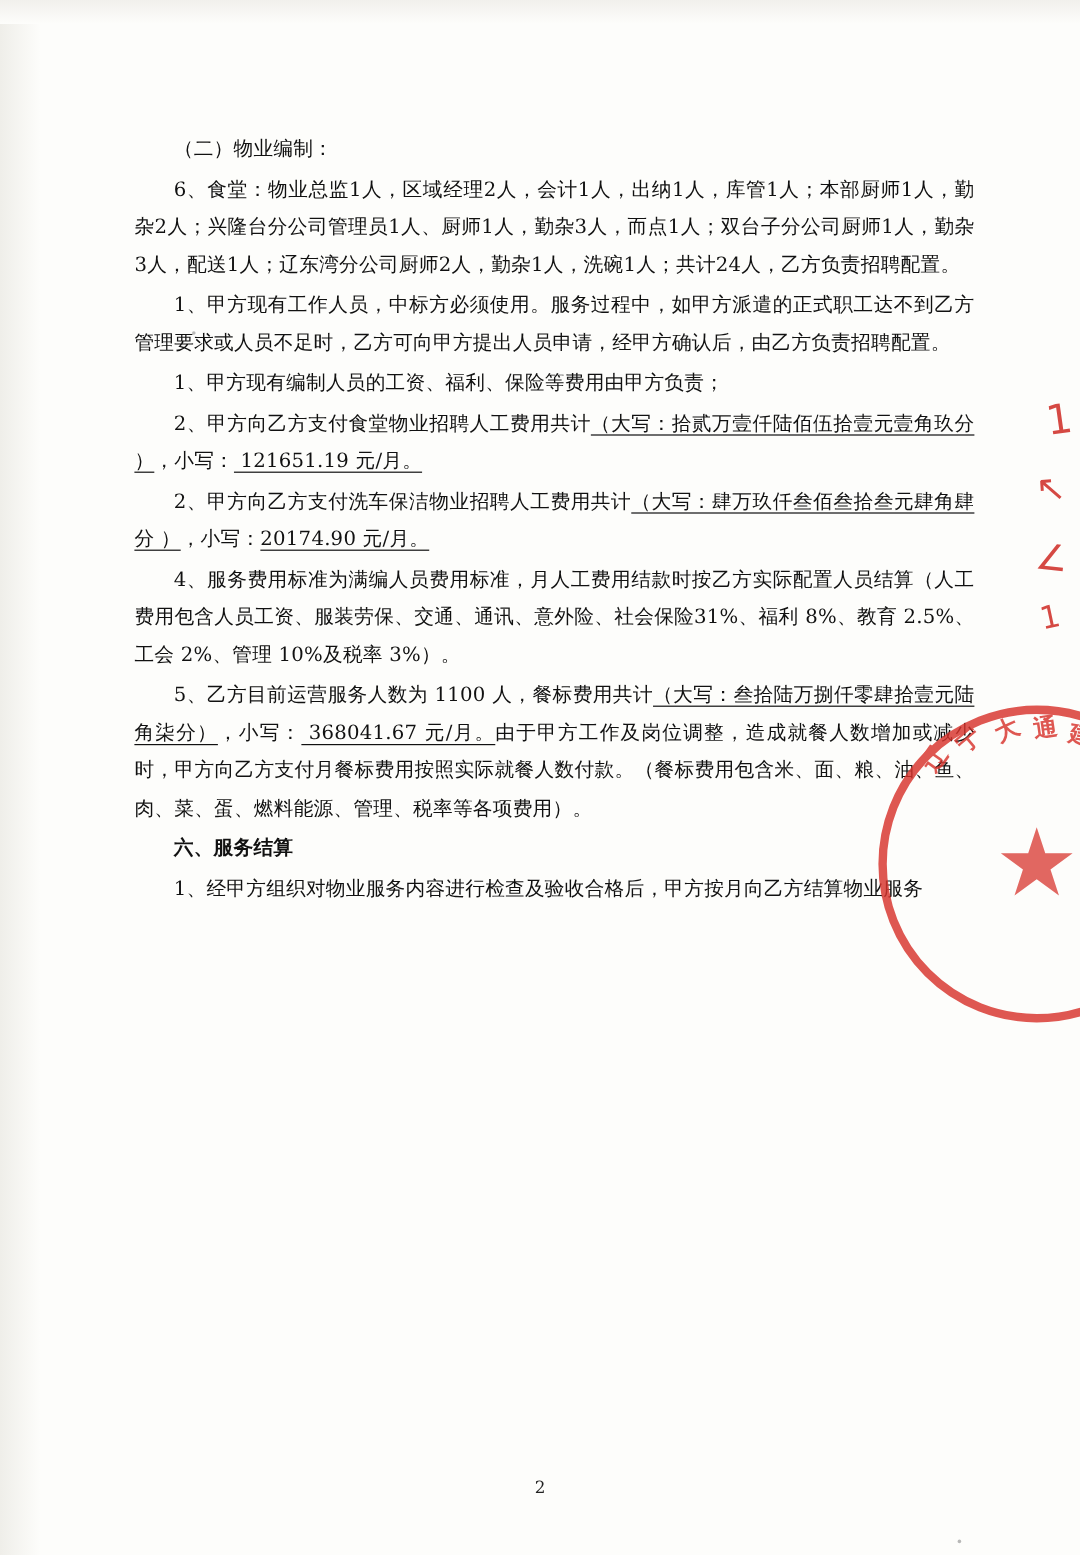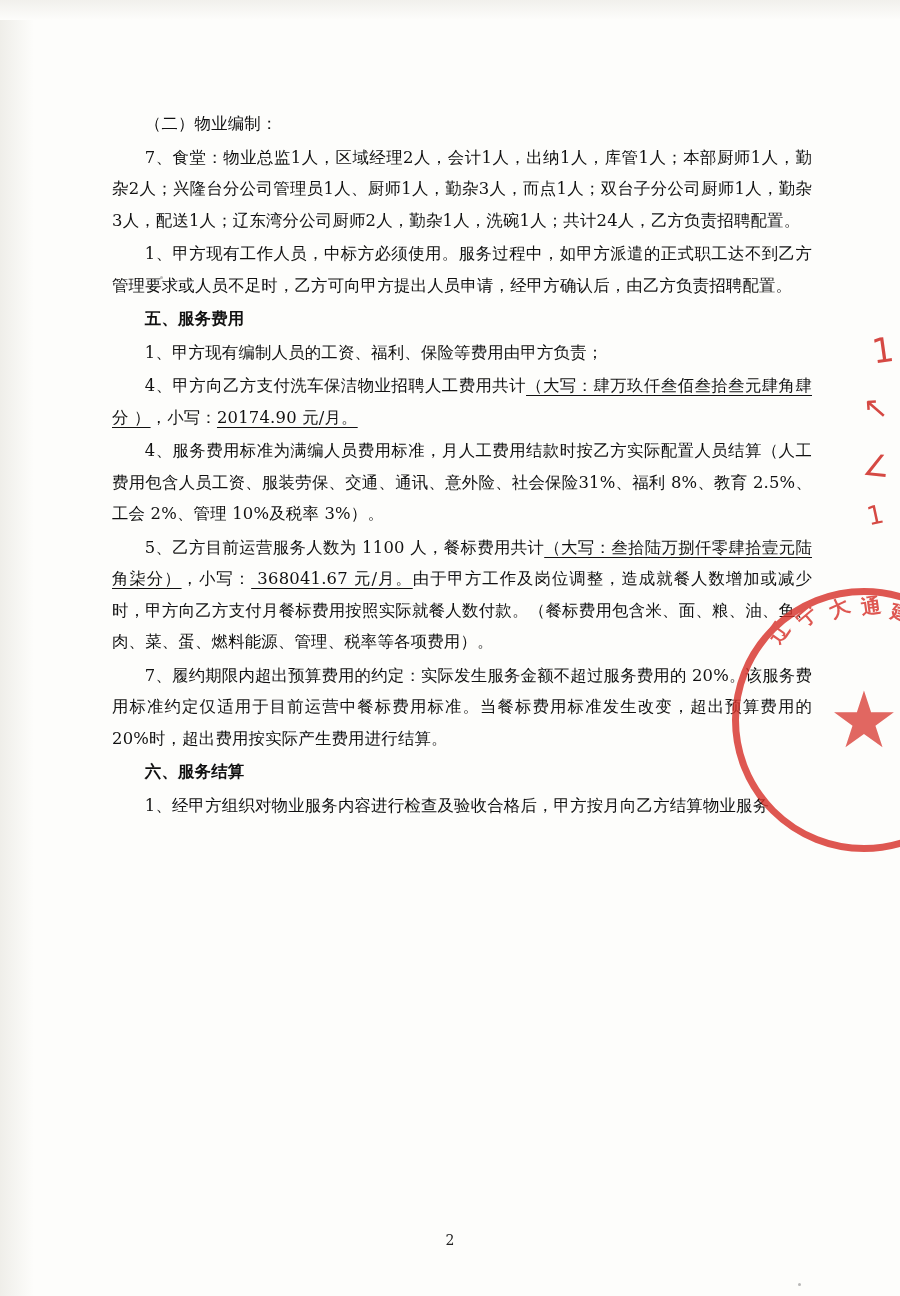--- a/index.html
+++ b/index.html
@@ -123,42 +123,43 @@
 
 <div class="page">
 
   <div class="scan-edge-left"></div>
   <div class="scan-edge-top"></div>
 
   <div class="content">
 
     <p class="indent blk">（二）物业编制：</p>
 
-    <p class="indent blk">7、食堂：物业总监1人，区域经理2人，会计1人，出纳1人，库管1人；本部厨师1人，勤杂2人；兴隆台分公司管理员1人、厨师1人，勤杂3人，而点1人；双台子分公司厨师1人，勤杂3人，配送1人；辽东湾分公司厨师2人，勤杂1人，洗碗1人；共计24人，乙方负责招聘配置。</p>
+    <p class="indent blk">6、食堂：物业总监1人，区域经理2人，会计1人，出纳1人，库管1人；本部厨师1人，勤杂2人；兴隆台分公司管理员1人、厨师1人，勤杂3人，而点1人；双台子分公司厨师1人，勤杂3人，配送1人；辽东湾分公司厨师2人，勤杂1人，洗碗1人；共计24人，乙方负责招聘配置。</p>
 
 
     <p class="indent blk">1、甲方现有工作人员，中标方必须使用。服务过程中，如甲方派遣的正式职工达不到乙方管理要求或人员不足时，乙方可向甲方提出人员申请，经甲方确认后，由乙方负责招聘配置。</p>
 
-    <p class="indent blk bold">五、服务费用</p>
 
     <p class="indent blk">1、甲方现有编制人员的工资、福利、保险等费用由甲方负责；</p>
 
+    <p class="indent blk">
+      <span>2、甲方向乙方支付食堂物业招聘人工费用共计</span><span class="u">（大写：拾贰万壹仟陆佰伍拾壹元壹角玖分 ）</span><span>，小写：</span><span class="u"> 121651.19 元/月。</span>
+    </p>
 
     <p class="indent blk">
-      <span>4、甲方向乙方支付洗车保洁物业招聘人工费用共计</span><span class="u">（大写：肆万玖仟叁佰叁拾叁元肆角肆分 ）</span><span>，小写：</span><span class="u">20174.90 元/月。</span>
+      <span>2、甲方向乙方支付洗车保洁物业招聘人工费用共计</span><span class="u">（大写：肆万玖仟叁佰叁拾叁元肆角肆分 ）</span><span>，小写：</span><span class="u">20174.90 元/月。</span>
     </p>
 
     <p class="indent blk">4、服务费用标准为满编人员费用标准，月人工费用结款时按乙方实际配置人员结算（人工费用包含人员工资、服装劳保、交通、通讯、意外险、社会保险31%、福利 8%、教育 2.5%、工会 2%、管理 10%及税率 3%）。</p>
 
     <p class="indent blk">
       <span>5、乙方目前运营服务人数为 1100 人，餐标费用共计</span><span class="u">（大写：叁拾陆万捌仟零肆拾壹元陆角柒分）</span><span>，小写：</span><span class="u"> 368041.67 元/月。</span><span>由于甲方工作及岗位调整，造成就餐人数增加或减少时，甲方向乙方支付月餐标费用按照实际就餐人数付款。（餐标费用包含米、面、粮、油、鱼、肉、菜、蛋、燃料能源、管理、税率等各项费用）。</span>
     </p>
 
 
-    <p class="indent blk">7、履约期限内超出预算费用的约定：实际发生服务金额不超过服务费用的 20%。该服务费用标准约定仅适用于目前运营中餐标费用标准。当餐标费用标准发生改变，超出预算费用的 20%时，超出费用按实际产生费用进行结算。</p>
 
     <p class="indent blk bold">六、服务结算</p>
 
     <p class="indent blk">1、经甲方组织对物业服务内容进行检查及验收合格后，甲方按月向乙方结算物业服务</p>
 
   </div>
 
   <div class="stamp">
     <div class="stamp-inner">
       <div class="star">★</div>

